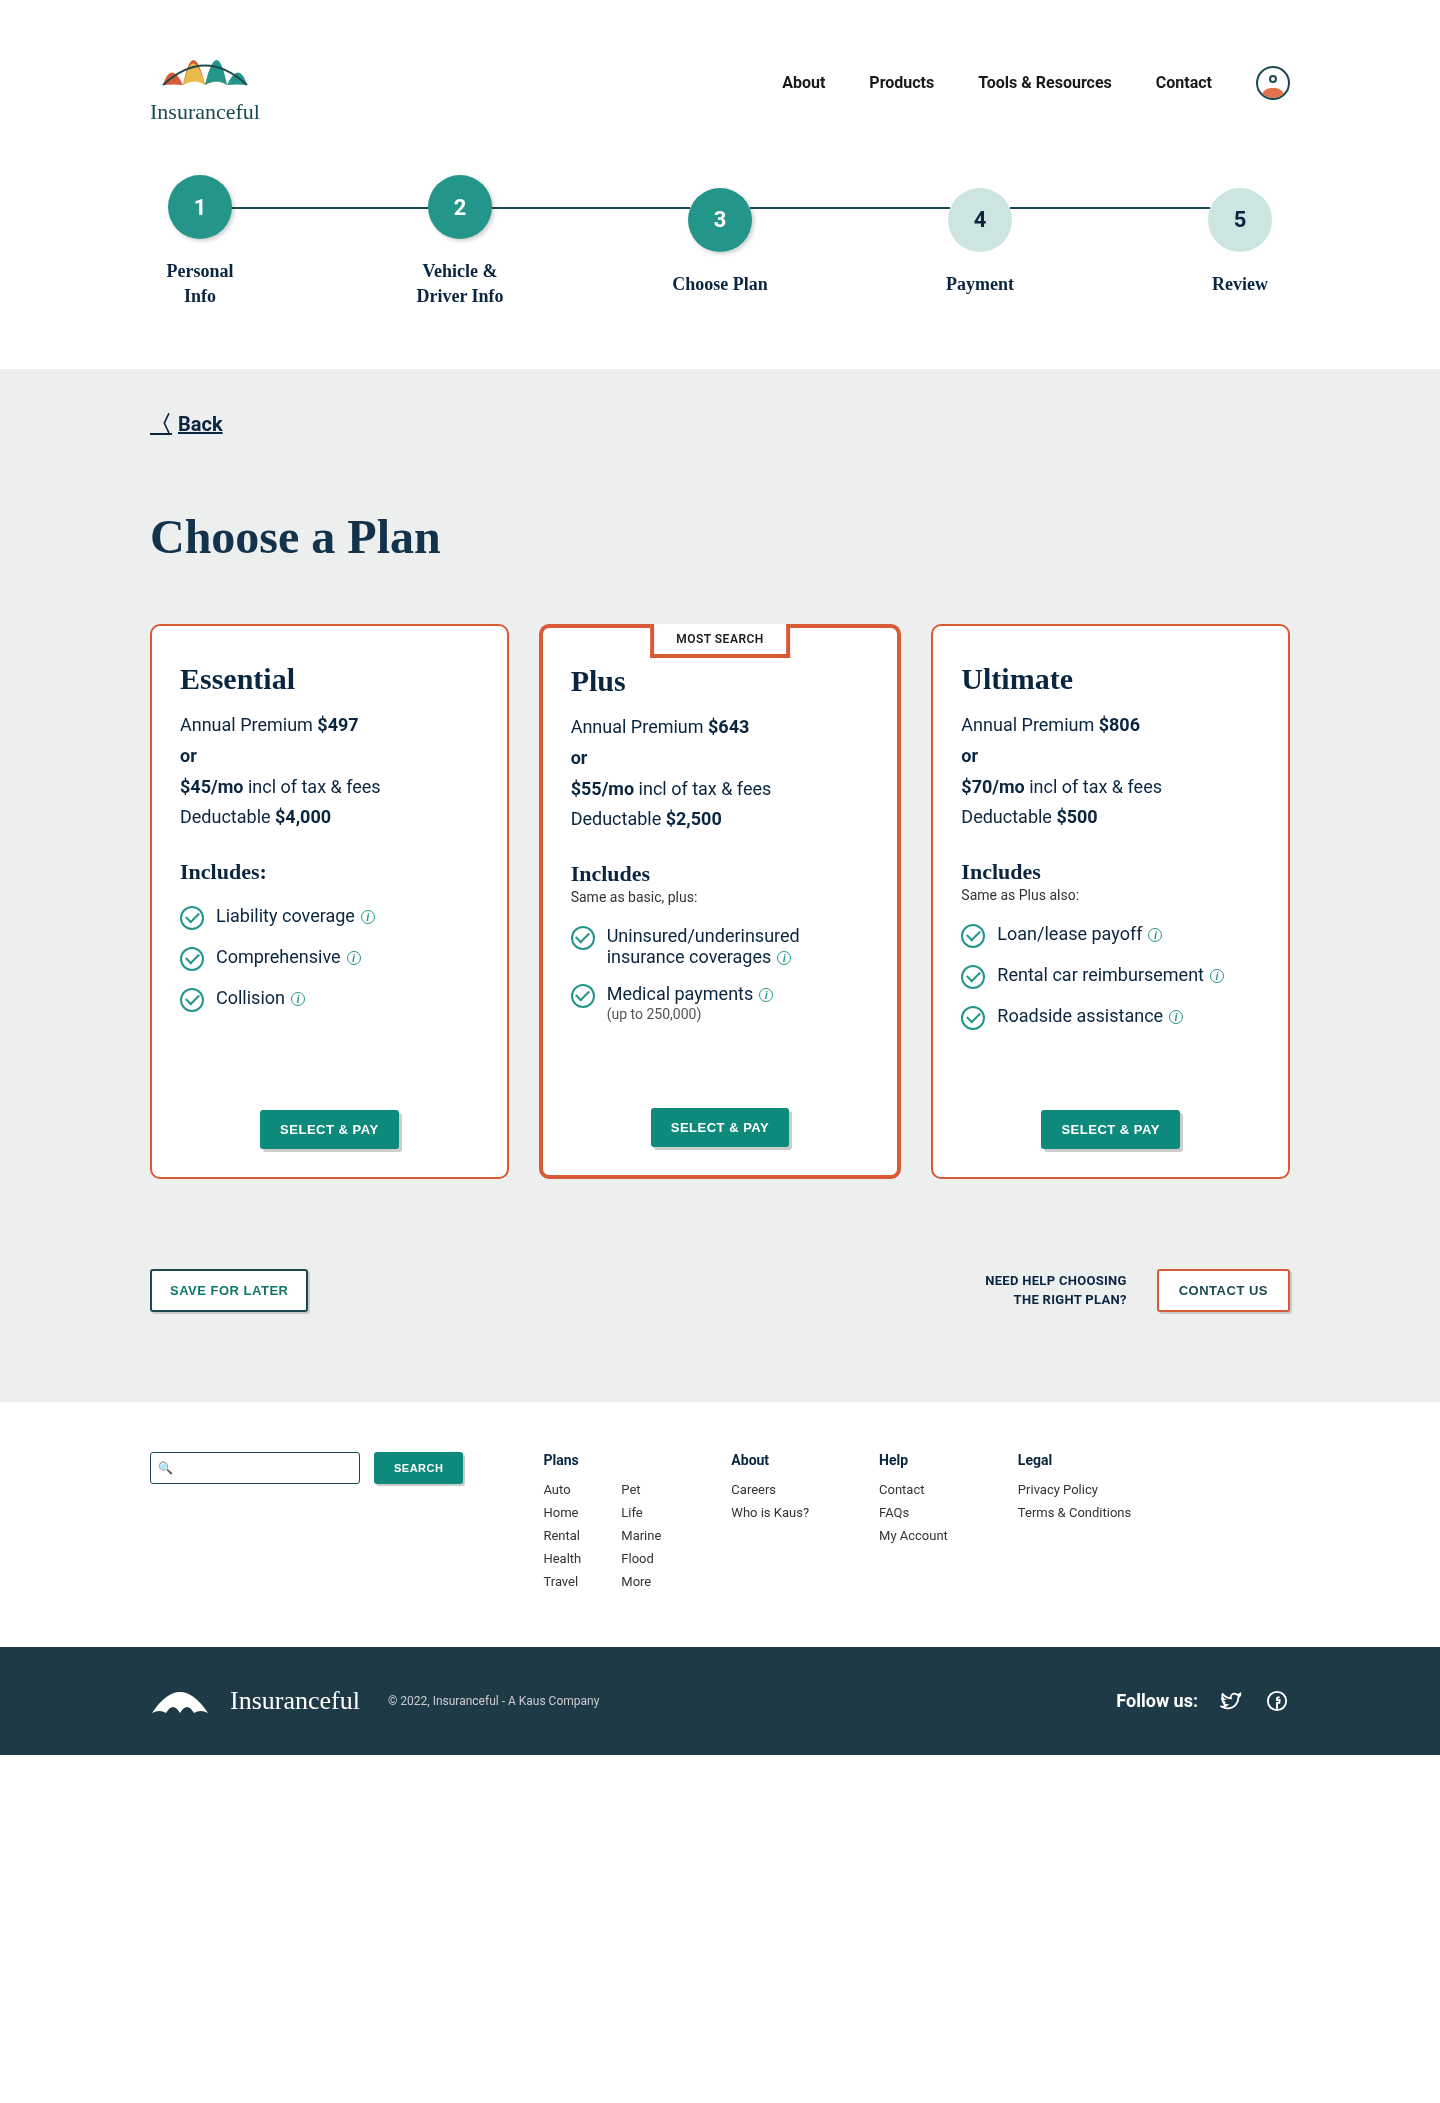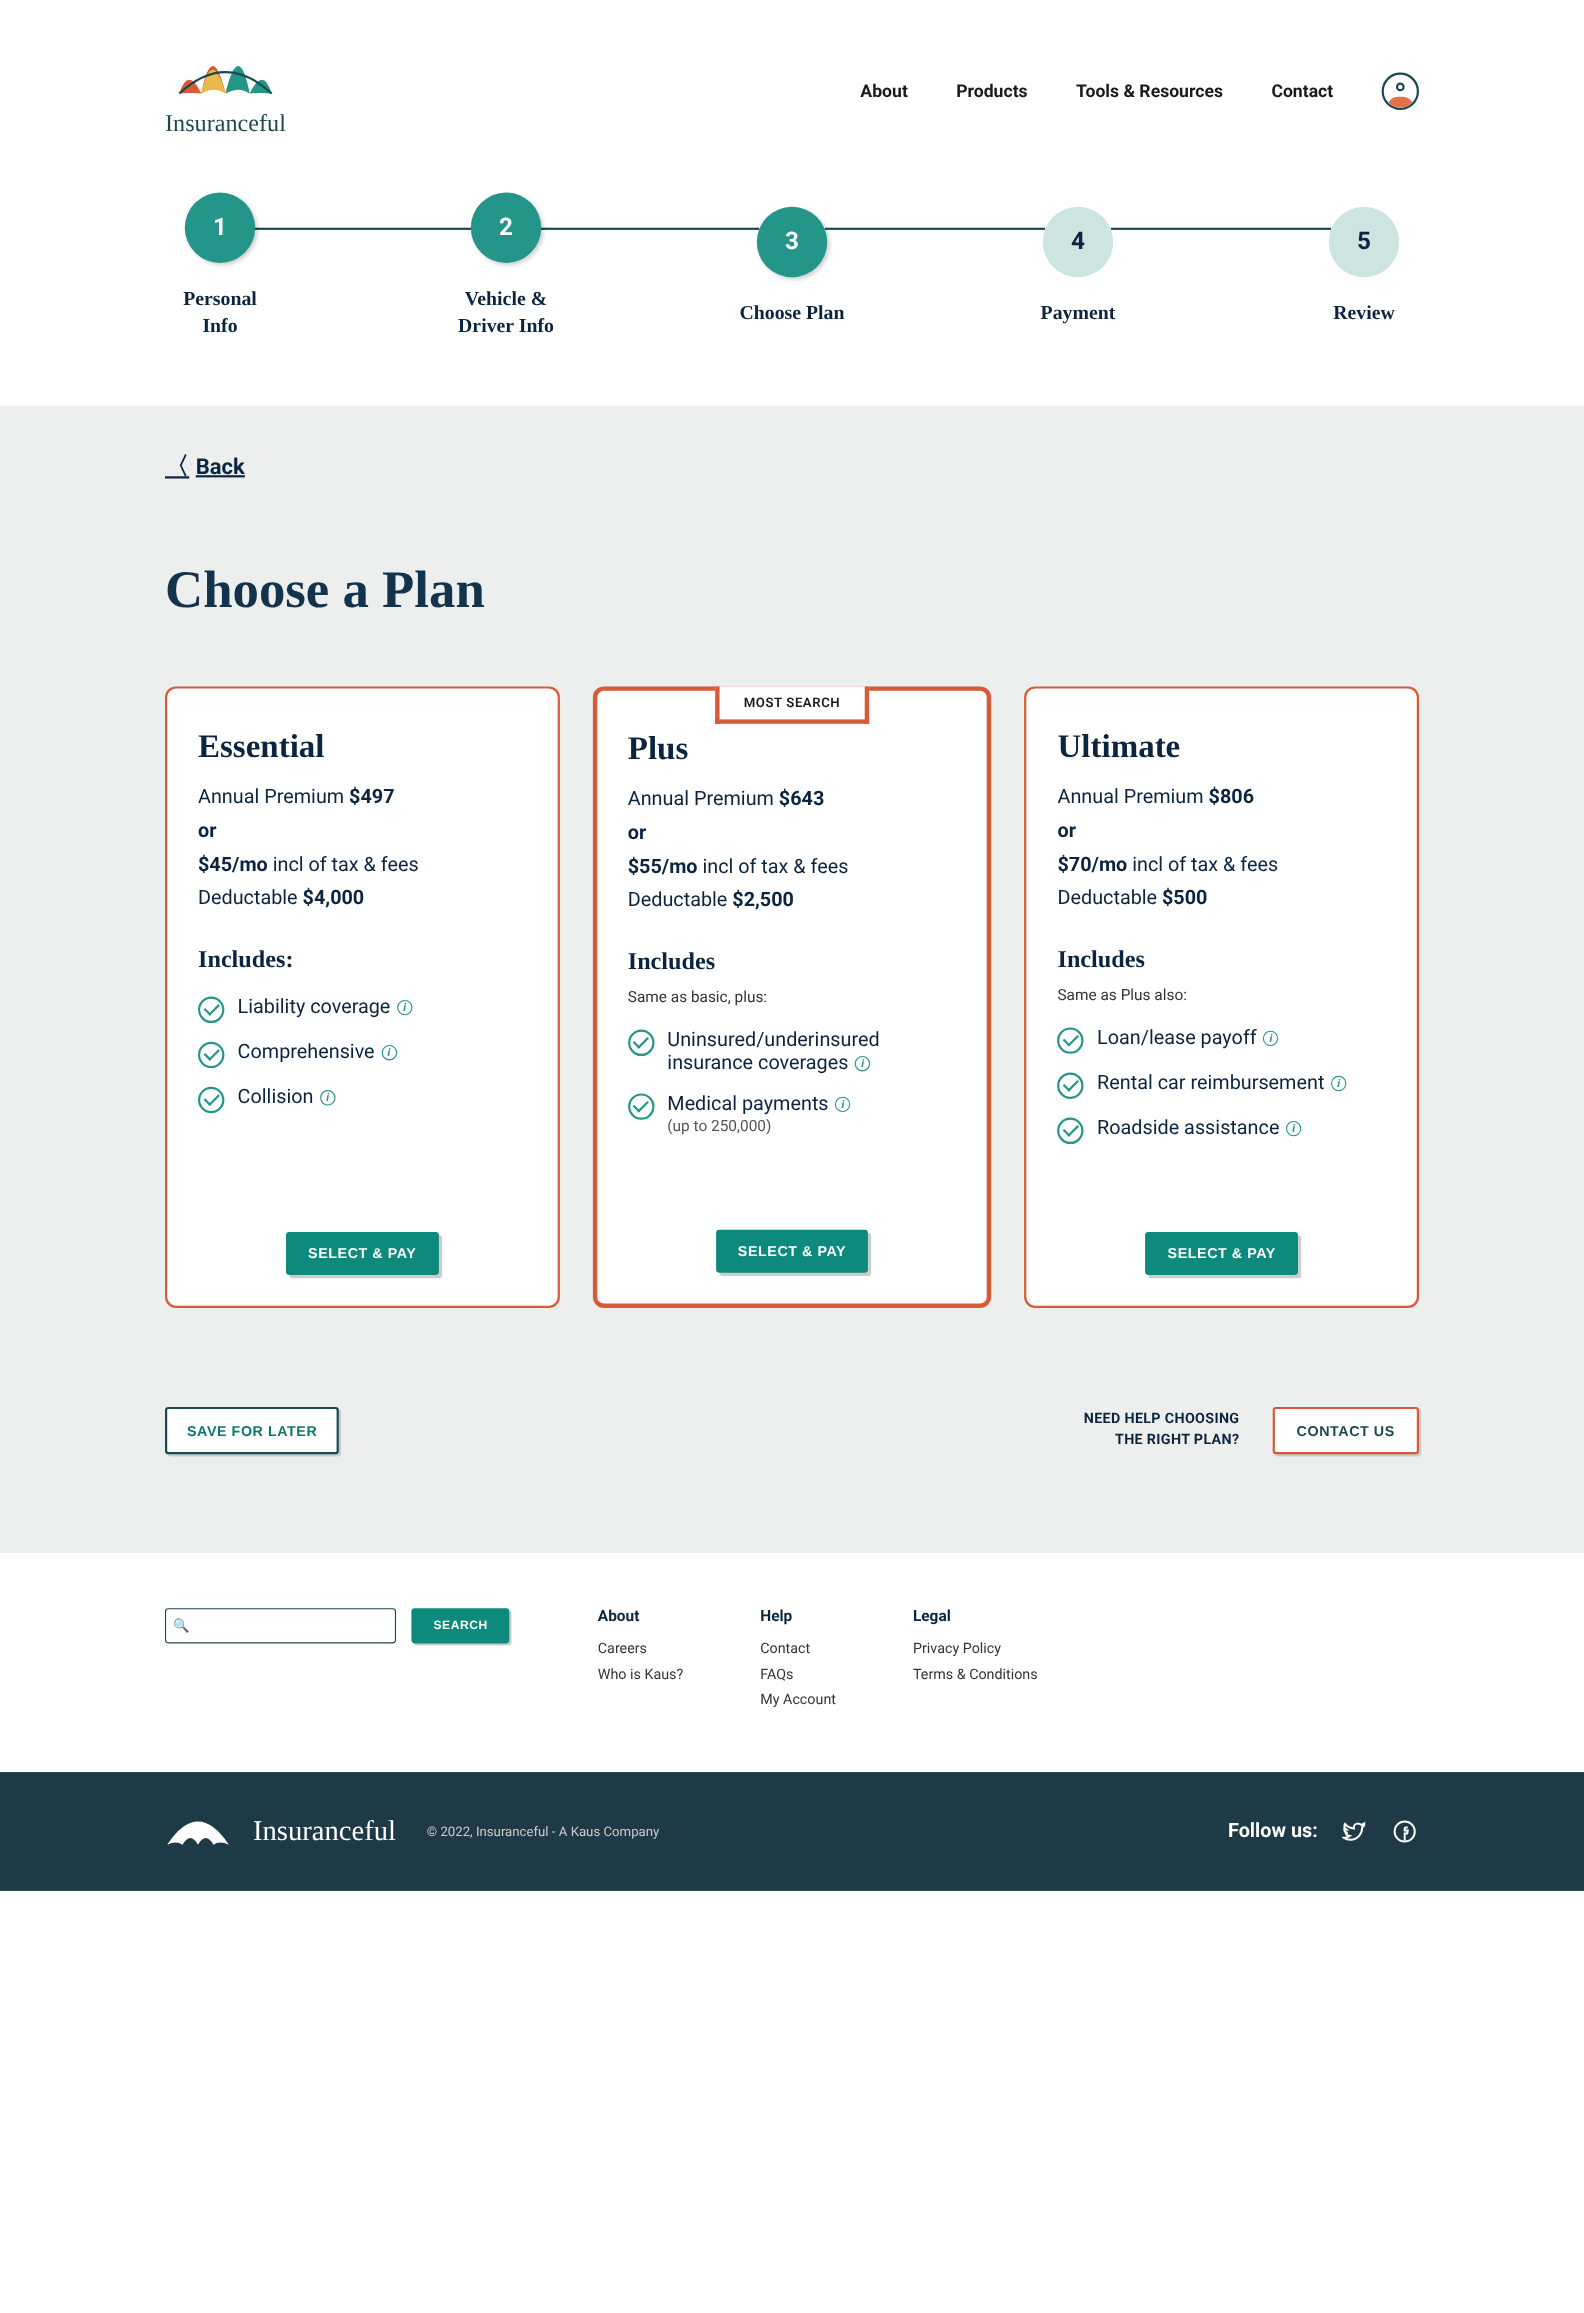--- a/index.html
+++ b/index.html
@@ -82,21 +82,21 @@
 .plan.featured { border-width: 4px; }
 .badge {
   position: absolute; top: -2px; left: 50%; transform: translateX(-50%);
   background: #fff; border: 2px solid #d85a36; border-top: none;
   padding: 8px 22px; font-size: 12px; letter-spacing: .5px; font-weight: 600; color: #1a1a1a;
 }
 .plan.featured .badge { top: -4px; border-width: 4px; border-top: none; }
 .plan h2 { font-family: Georgia, serif; font-size: 30px; margin-bottom: 14px; }
 .plan p { font-size: 18px; line-height: 1.7; }
 .plan .includes { font-weight: 700; font-size: 22px; margin-top: 26px; font-family: Georgia, serif; }
-.plan .sub { font-size: 14px; color: #333; margin-top: 12px; }
+.plan .sub { font-size: 14px; color: #333; margin-top: 2px; }
 .features { margin-top: 20px; display: flex; flex-direction: column; gap: 16px; }
 .feature { display: flex; align-items: flex-start; gap: 12px; font-size: 18px; }
 .check {
   width: 24px; height: 24px; border: 2.5px solid #249589; border-radius: 50%;
   display: flex; align-items: center; justify-content: center; flex-shrink: 0; margin-top: 1px;
 }
 .check::after {
   content: ""; width: 11px; height: 6px; border-left: 2.5px solid #249589;
   border-bottom: 2.5px solid #249589; transform: rotate(-45deg); margin-top: -3px;
 }
@@ -327,20 +327,39 @@
 <div class="footer-links">
   <div class="search-group">
     <div class="search-input-wrap">
       <span class="mag">🔍</span>
       <input class="search-input" type="text" style="">
     </div>
     <button class="search-btn">SEARCH</button>
   </div>
 
   <div class="link-cols">
+    <div class="link-col">
+      <h4>Plans</h4>
+      <div class="two">
+        <div>
+          <a>Auto</a>
+          <a>Home</a>
+          <a>Rental</a>
+          <a>Health</a>
+          <a>Travel</a>
+        </div>
+        <div>
+          <a>Pet</a>
+          <a>Life</a>
+          <a>Marine</a>
+          <a>Flood</a>
+          <a>More</a>
+        </div>
+      </div>
+    </div>
     <div class="link-col">
       <h4>About</h4>
       <a>Careers</a>
       <a>Who is Kaus?</a>
     </div>
     <div class="link-col">
       <h4>Help</h4>
       <a>Contact</a>
       <a>FAQs</a>
       <a>My Account</a>

